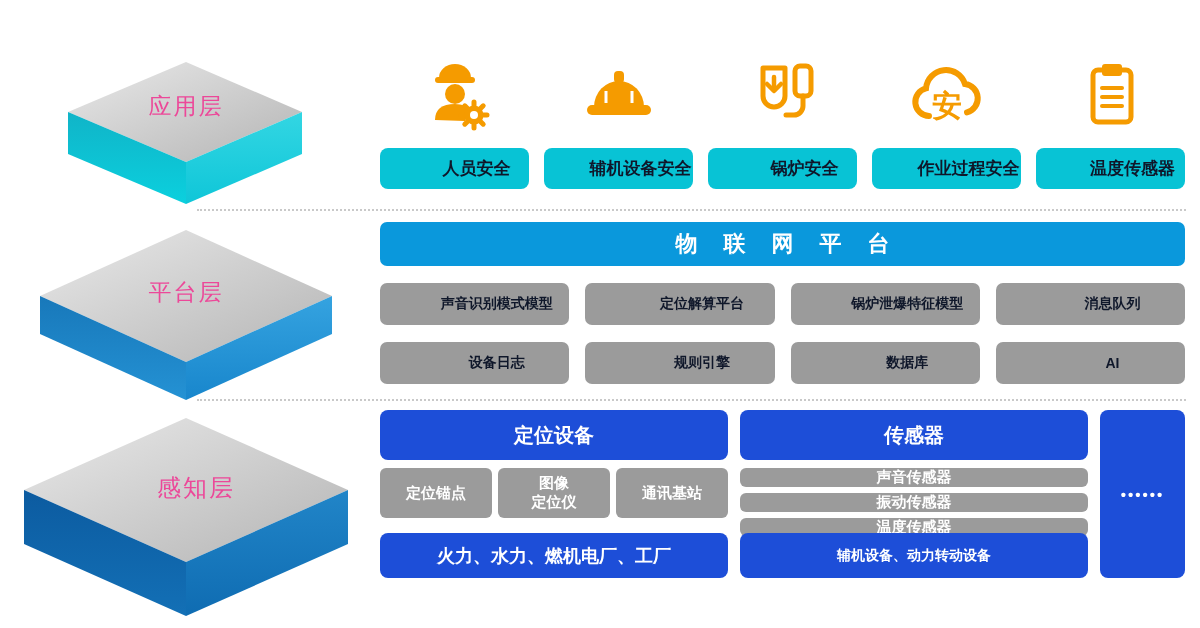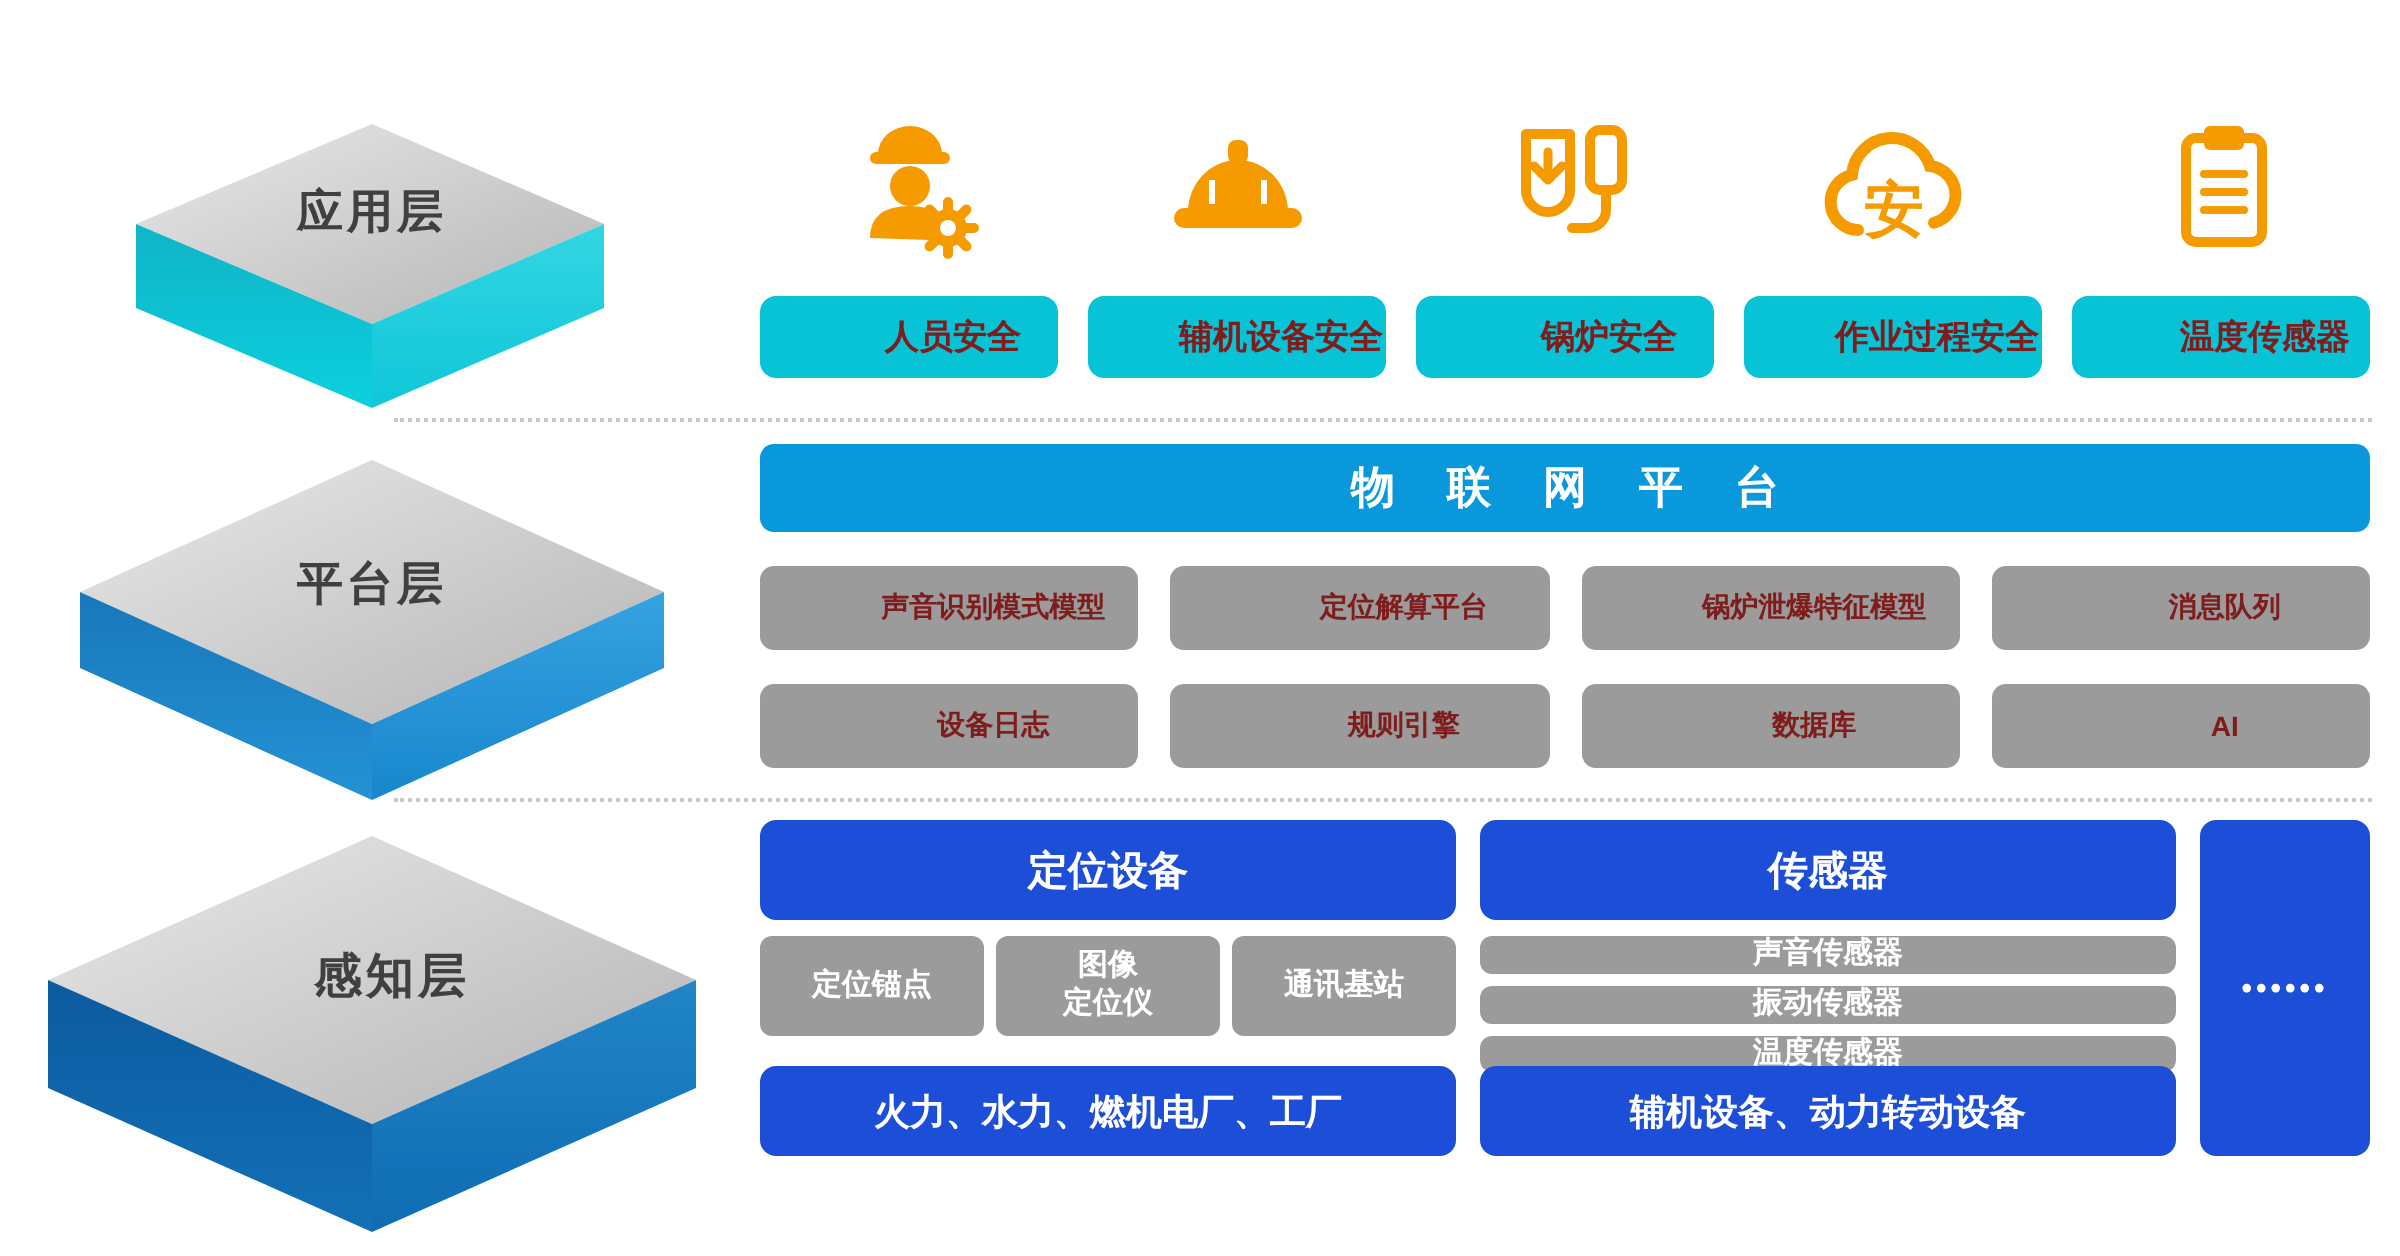--- a/index.html
+++ b/index.html
@@ -8,31 +8,31 @@
     position:relative; width:1200px; height:628px; background:#ffffff; overflow:hidden;
     font-family:"Liberation Sans","DejaVu Sans",sans-serif;
   }
   .dotted { position:absolute; left:197px; width:989px; border-top:2px dotted #c9c9c9; }
   #sep1 { top:209px; }
   #sep2 { top:399px; }
 
   #platforms { position:absolute; left:0; top:0; }
   .layer-label {
     position:absolute; transform:translate(-50%,-50%);
-    font-size:23px; font-weight:bold; color:#404040; letter-spacing:2px; white-space:nowrap;
+    font-size:23px; font-weight:normal; color:#ec4899; letter-spacing:2px; white-space:nowrap;
   }
 
   .row { position:absolute; display:flex; }
   .icon-row { left:380px; top:46px; width:805px; height:96px; gap:15px; }
   .icon-cell { flex:1; display:flex; align-items:flex-end; justify-content:center; }
 
   .app-btn-row { left:380px; top:148px; width:805px; height:41px; gap:15px; }
   .btn {
     flex:1; display:flex; align-items:center; justify-content:center;
-    border-radius:8px; color:#7f1d1d; font-weight:bold; text-align:center;padding-left:44px;
+    border-radius:8px; color:#0f172a; font-weight:bold; text-align:center;padding-left:44px;
   }
   .cyan { background:#08c3d5; font-size:17px; }
 
   .bar {
     position:absolute; display:flex; align-items:center; justify-content:center;
     color:#ffffff; font-weight:bold; border-radius:7px; 
   }
   .iot {
     left:380px; top:222px; width:805px; height:44px; background:#0a98dc;
     font-size:22px; letter-spacing:26px; text-indent:26px;
@@ -53,21 +53,21 @@
   .pos-devs { left:380px; width:348px; }
   .sen-devs { left:740px; width:348px;flex-direction:column; }
   .dev-btn {
     flex:1; background:#9b9b9b; border-radius:6px;
     display:flex; align-items:center; justify-content:center;
     color:#fff; font-weight:bold; font-size:15px; text-align:center;
     white-space:pre-line; line-height:1.25;
   }
 
   .pos-bottom { left:380px; top:533px; width:348px; height:45px; font-size:18px; border-radius:8px; }
-  .sen-bottom { left:740px; top:533px; width:348px; height:45px; font-size:18px; border-radius:8px; }
+  .sen-bottom { left:740px; top:533px; width:348px; height:45px; font-size:14px; border-radius:8px; }
 </style>
 </head>
 <body>
 
 <div id="canvas">
 
   <div class="dotted" id="sep1"></div>
   <div class="dotted" id="sep2"></div>
 
   <svg id="platforms" width="370" height="628" viewBox="0 0 370 628">

